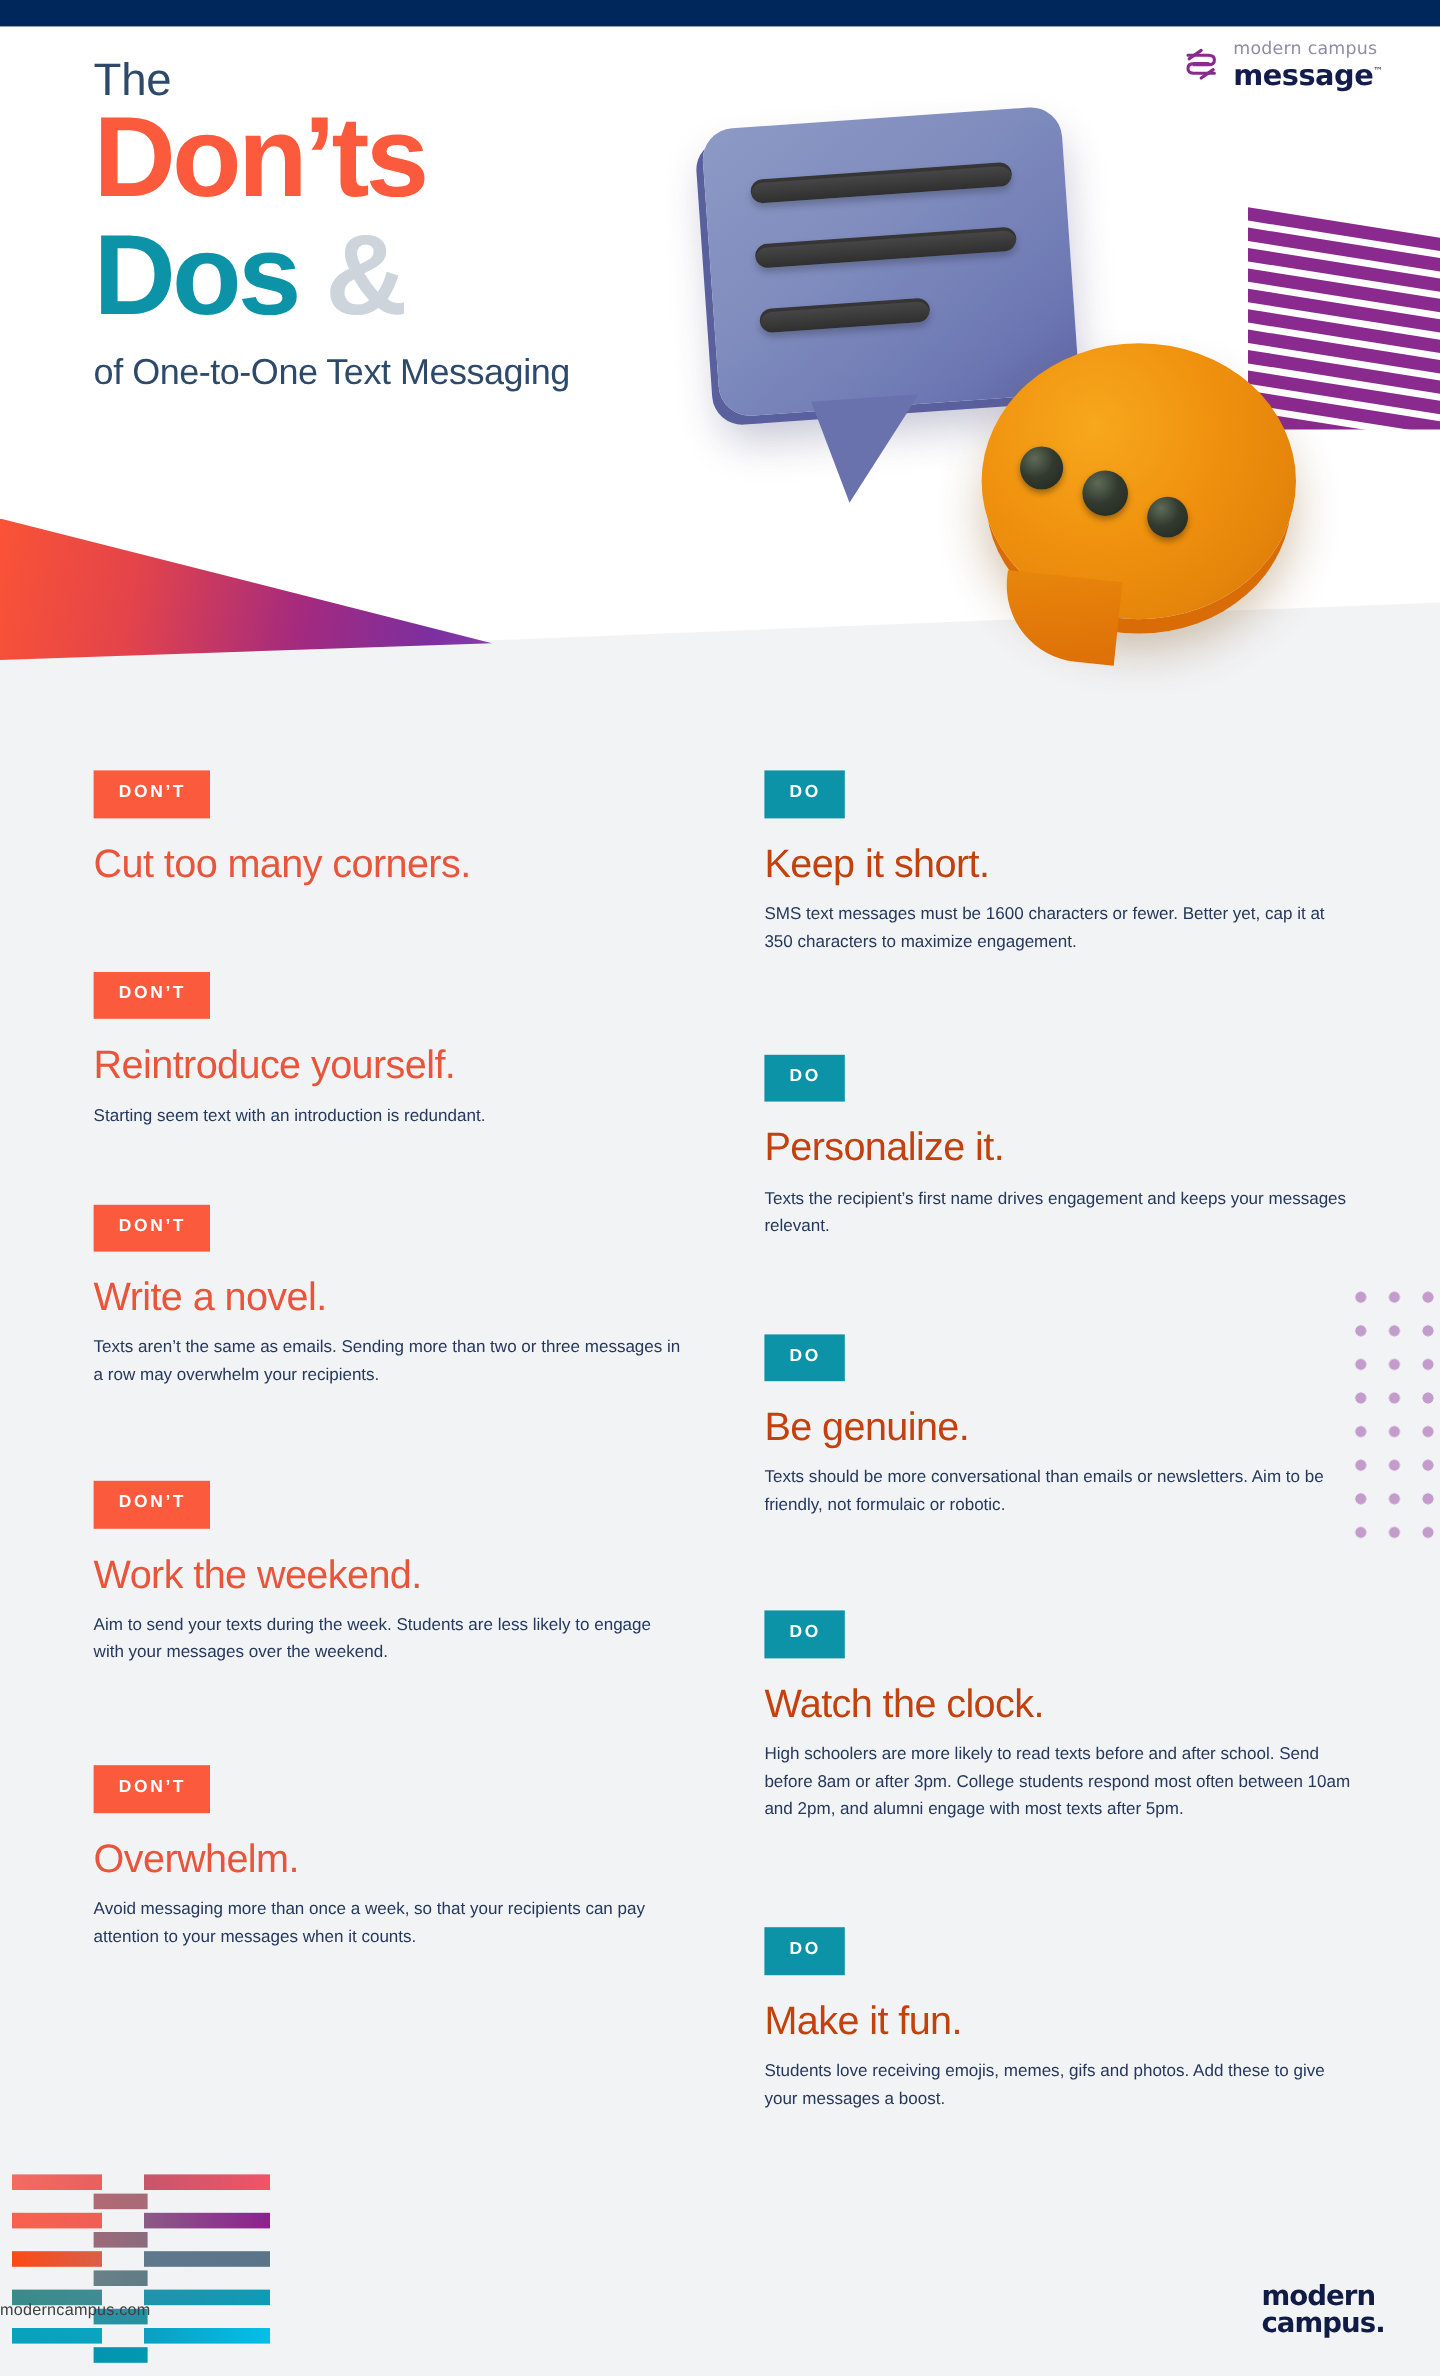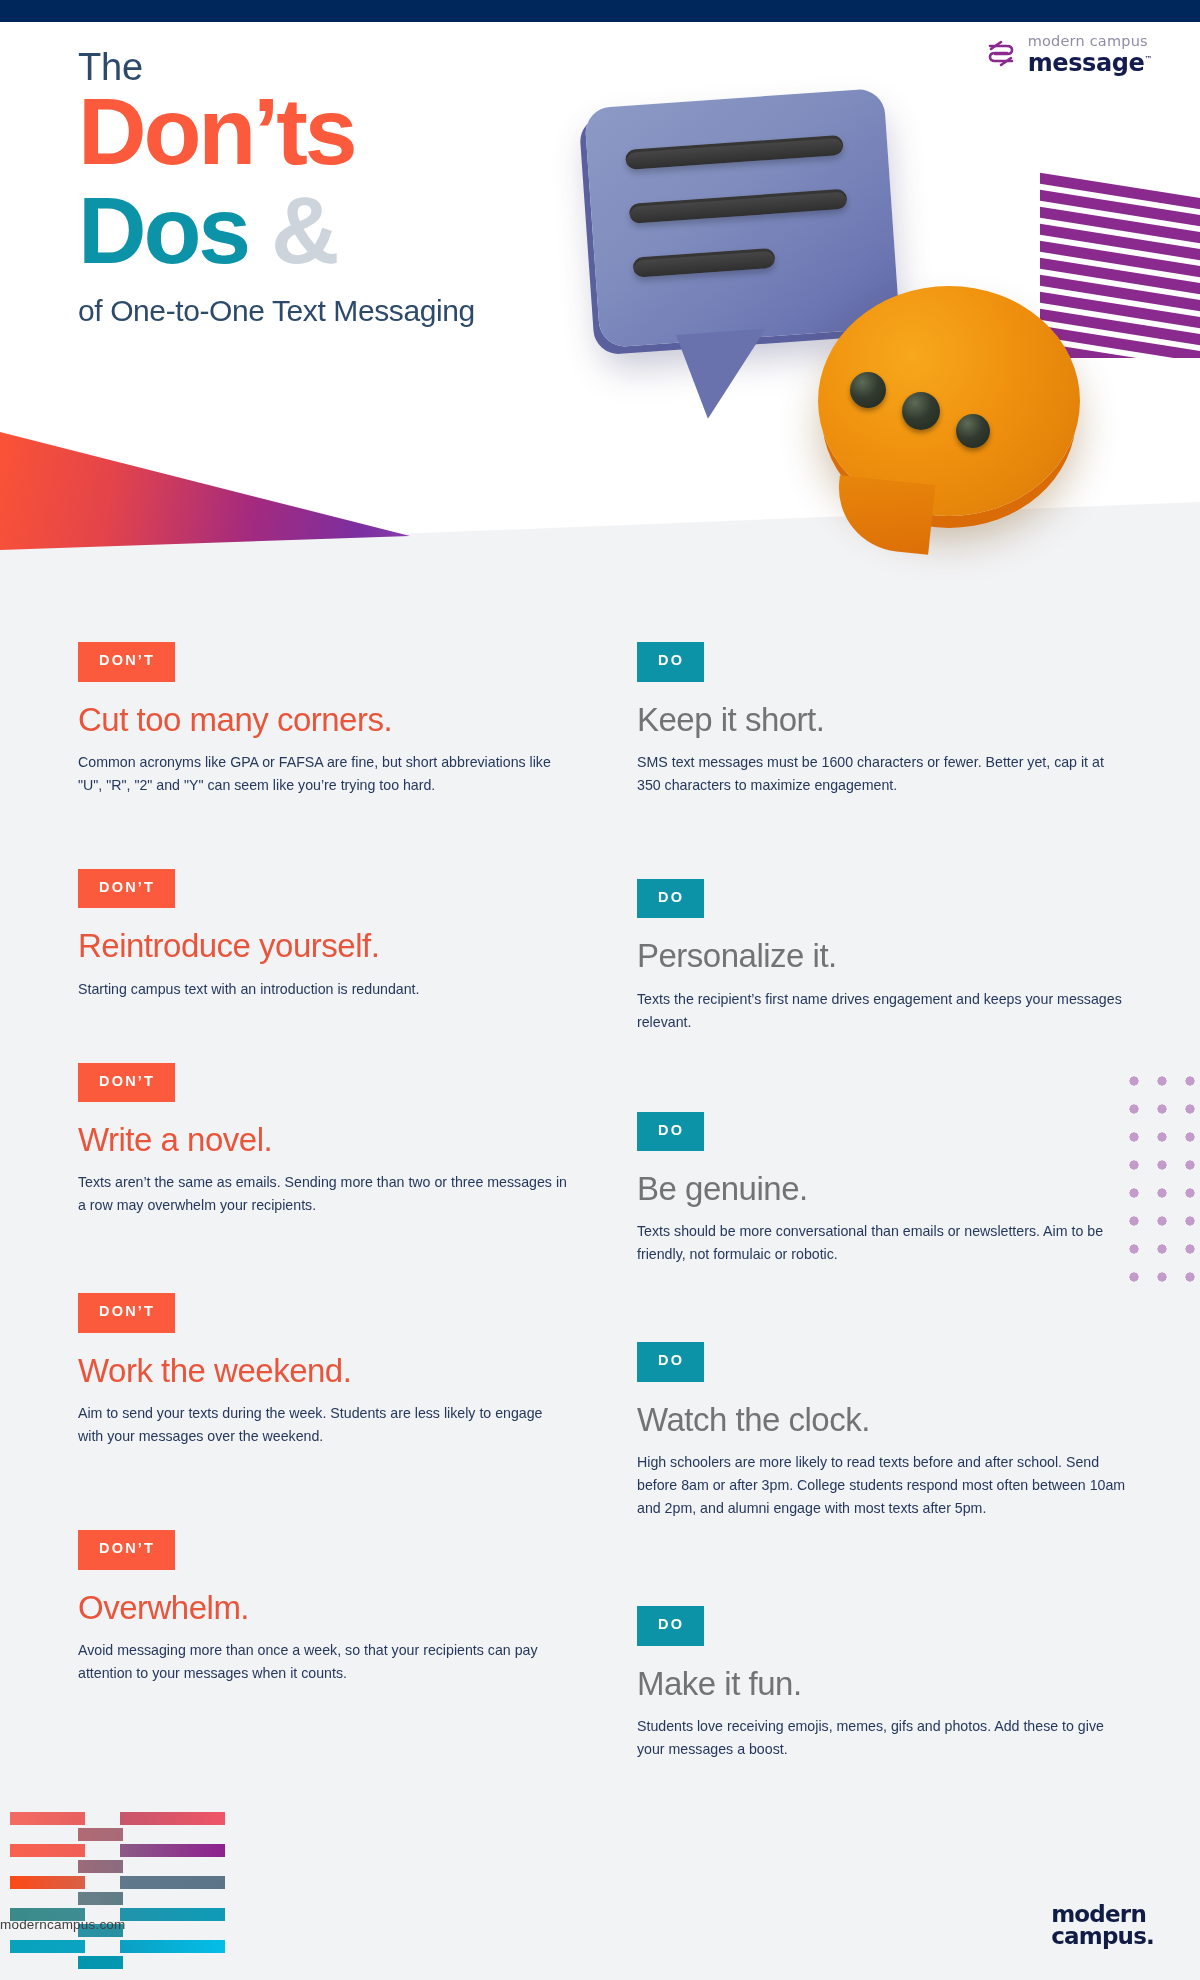--- a/index.html
+++ b/index.html
@@ -156,21 +156,21 @@
     padding:11px 20px 14px 21px; line-height:1;
   }
   .badge.dont{ background:#fb5a3c; }
   .badge.do{ background:#0d93a8; }
 
   .item h3{
     font-size:33px; font-weight:400; letter-spacing:-.5px;
     margin-top:20px; line-height:1.1;
   }
   .h-red{ color:#e8553b; }
-  .h-teal{ color:#737373; }
+  .h-teal{ color:#c2410c; }
 
   .item p{
     font-size:14.2px; line-height:1.62; color:#25385c;
     margin-top:13px; font-weight:400;
   }
 
   
   .footbars{ position:absolute; left:10px; bottom:50px; width:228px; height:118px; z-index:30; }
   .fb{ position:absolute; height:13px; }
 
@@ -245,22 +245,22 @@
     <span class="bline l3"></span>
   </div>
   <div class="bubble-orange"></div>
   <span class="odot d1"></span>
   <span class="odot d2"></span>
   <span class="odot d3"></span>
 </div>
 
 <div class="content">
   <div class="col col-left" id="col-left">
-      <div class="item" style="margin-top: 0px;"><span class="badge dont">DON’T</span><h3 class="h-red">Cut too many corners.</h3><p>Common acronyms like GPA or FAFSA are fine, but short abbreviations like "U", "R", "2" and "Y" can seem like you’re trying too hard.</p></div>
-      <div class="item" style="margin-top: 72px;"><span class="badge dont">DON’T</span><h3 class="h-red">Reintroduce yourself.</h3><p>Starting campus text with an introduction is redundant.</p></div>
+      <div class="item" style="margin-top: 0px;"><span class="badge dont">DON’T</span><h3 class="h-red">Cut too many corners.</h3></div>
+      <div class="item" style="margin-top: 72px;"><span class="badge dont">DON’T</span><h3 class="h-red">Reintroduce yourself.</h3><p>Starting seem text with an introduction is redundant.</p></div>
       <div class="item" style="margin-top: 62px;"><span class="badge dont">DON’T</span><h3 class="h-red">Write a novel.</h3><p>Texts aren’t the same as emails. Sending more than two or three messages in a row may overwhelm your recipients.</p></div>
       <div class="item" style="margin-top: 76px;"><span class="badge dont">DON’T</span><h3 class="h-red">Work the weekend.</h3><p>Aim to send your texts during the week. Students are less likely to engage with your messages over the weekend.</p></div>
       <div class="item" style="margin-top: 82px;"><span class="badge dont">DON’T</span><h3 class="h-red">Overwhelm.</h3><p>Avoid messaging more than once a week, so that your recipients can pay attention to your messages when it counts.</p></div>
     </div>
   <div class="col col-right" id="col-right">
       <div class="item" style="margin-top: 0px;"><span class="badge do">DO</span><h3 class="h-teal">Keep it short.</h3><p>SMS text messages must be 1600 characters or fewer. Better yet, cap it at 350 characters to maximize engagement.</p></div>
       <div class="item" style="margin-top: 82px;"><span class="badge do">DO</span><h3 class="h-teal">Personalize it.</h3><p>Texts the recipient’s first name drives engagement and keeps your messages relevant.</p></div>
       <div class="item" style="margin-top: 78px;"><span class="badge do">DO</span><h3 class="h-teal">Be genuine.</h3><p>Texts should be more conversational than emails or newsletters. Aim to be friendly, not formulaic or robotic.</p></div>
       <div class="item" style="margin-top: 76px;"><span class="badge do">DO</span><h3 class="h-teal">Watch the clock.</h3><p>High schoolers are more likely to read texts before and after school. Send before 8am or after 3pm. College students respond most often between 10am and 2pm, and alumni engage with most texts after 5pm.</p></div>
       <div class="item" style="margin-top: 86px;"><span class="badge do">DO</span><h3 class="h-teal">Make it fun.</h3><p>Students love receiving emojis, memes, gifs and photos. Add these to give your messages a boost.</p></div>

